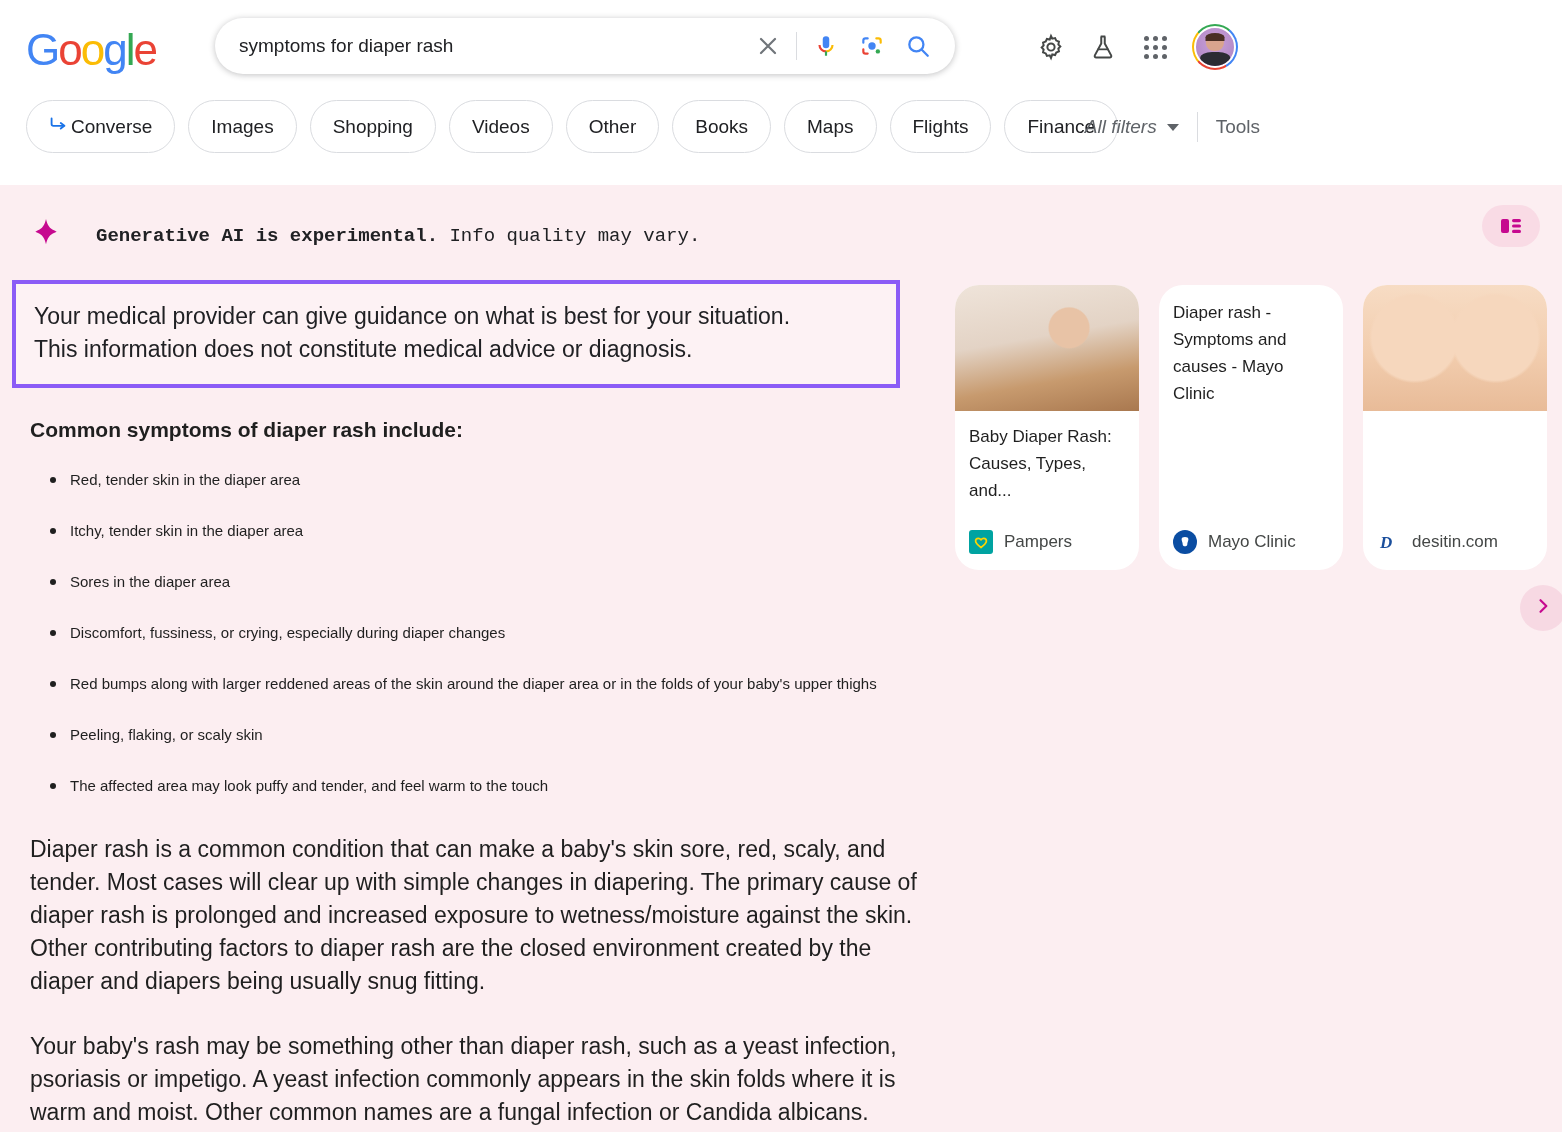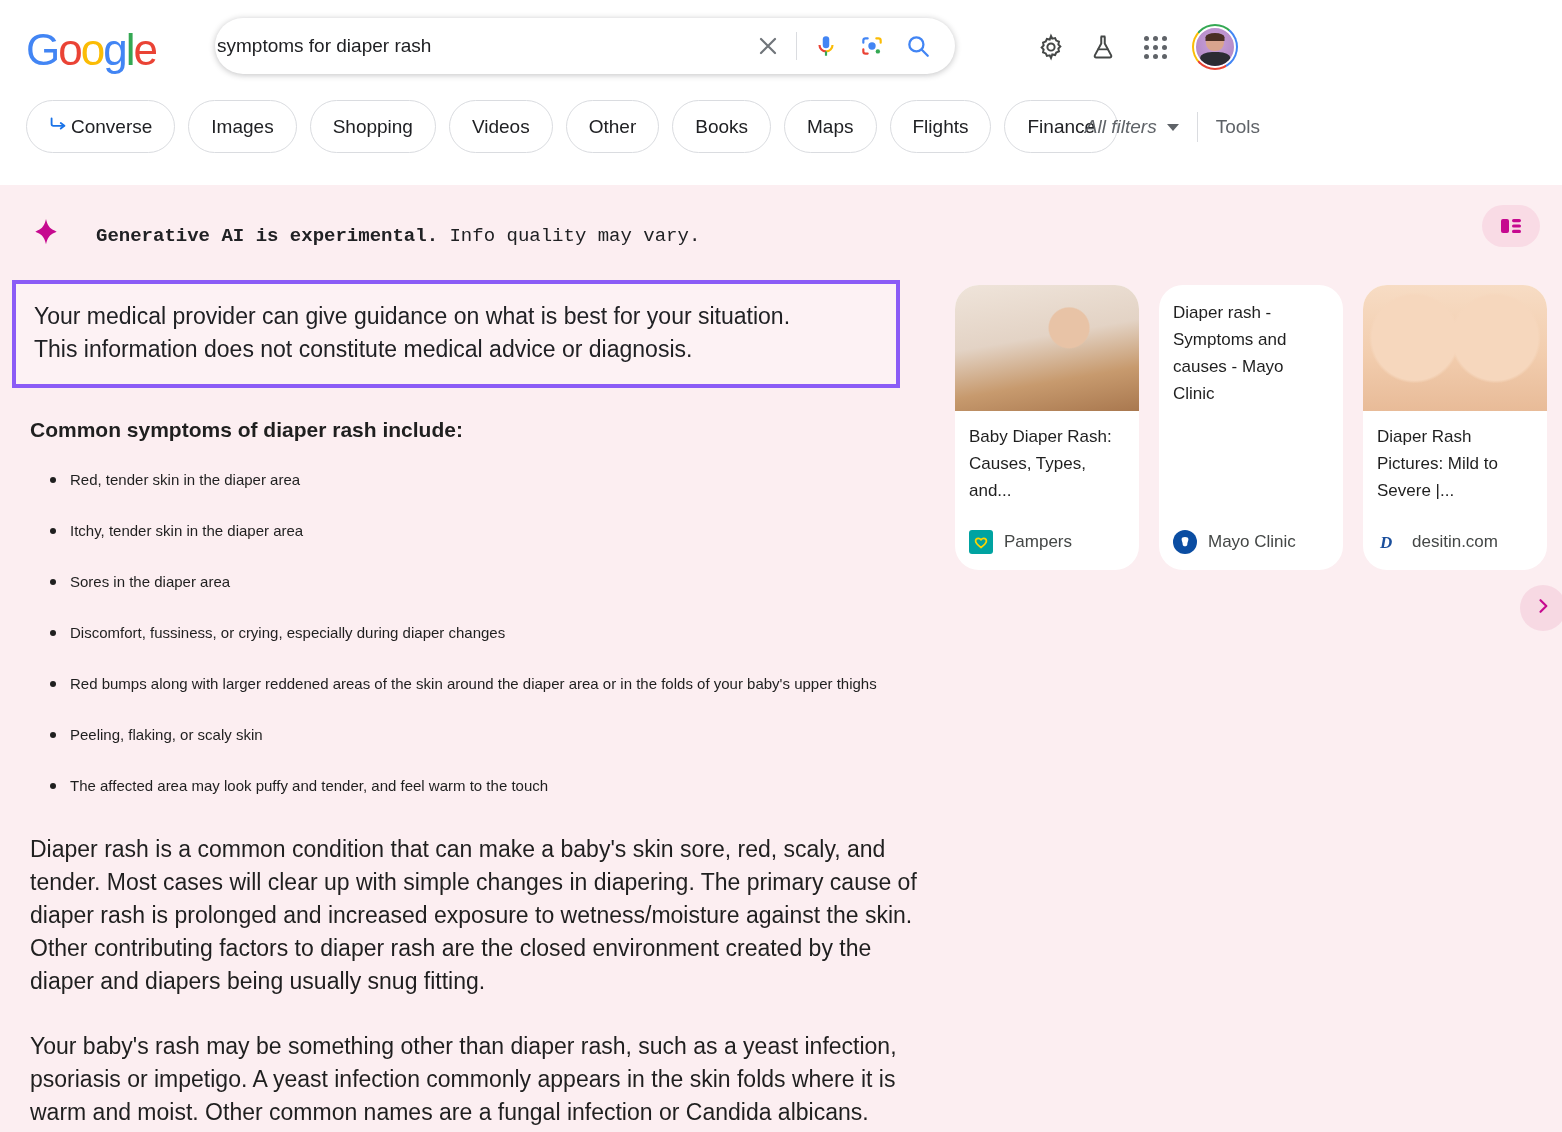--- a/index.html
+++ b/index.html
@@ -24,21 +24,21 @@
   .l-b2 { color: #4285F4; } .l-g  { color: #34A853; } .l-r2 { color: #EA4335; }
 
   .searchbar {
     position: absolute; left: 215px; top: 18px; width: 740px; height: 56px;
     background: #fff; border-radius: 28px;
     box-shadow: 0 1px 6px rgba(32,33,36,.28);
     display: flex; align-items: center;
   }
   .search-input {
     border: none; outline: none; background: transparent;
-    flex: 1; font-size: 19px; color: #202124;
+    flex: 1; margin-left: 22px; font-size: 19px; color: #202124;
     font-family: "Liberation Sans", sans-serif;
   }
   .sb-icon { display: flex; align-items: center; justify-content: center; cursor: pointer; }
   .clear-x { width: 44px; height: 44px; }
   .divider-v { width: 1px; height: 28px; background: #dadce0; margin: 0 6px; }
   .mic-btn, .lens-btn, .go-btn { width: 46px; height: 44px; }
   .go-btn { margin-right: 14px; }
 
   .hdr-right { position: absolute; right: 22px; top: 24px; display: flex; align-items: center; gap: 22px; }
   .hdr-ic { width: 30px; height: 30px; display:flex; align-items:center; justify-content:center; cursor:pointer; }
@@ -340,23 +340,20 @@
             <svg width="16" height="16" viewBox="0 0 16 16">
                 <path d="M4.6 5.2c0-1.4 1.2-2.3 3.4-2.3s3.4.9 3.4 2.3c0 2-1.1 3.2-1.1 5.2 0 1-.9 1.8-2.3 1.8s-2.3-.8-2.3-1.8c0-2-1.1-3.2-1.1-5.2z" fill="#fff"></path>
               </svg>
           </span>
           <span class="src-name">Mayo Clinic</span>
         </div>
       </div>
 
       <div class="card tall">
         <div class="card-thumb thumb-skin"></div>
-        <div class="card-body">
-          <div class="card-title">Diaper Rash Pictures: Mild to Severe |...</div>
-        </div>
         <div class="card-src">
           <span class="fav fav-desitin">
             <svg width="22" height="22" viewBox="0 0 22 22">
                 <text x="2" y="17" font-family="Liberation Serif, serif" font-size="17" font-weight="700" font-style="italic" fill="#1b4f9c">D</text>
               </svg>
           </span>
           <span class="src-name">desitin.com</span>
         </div>
       </div>
     </div>

